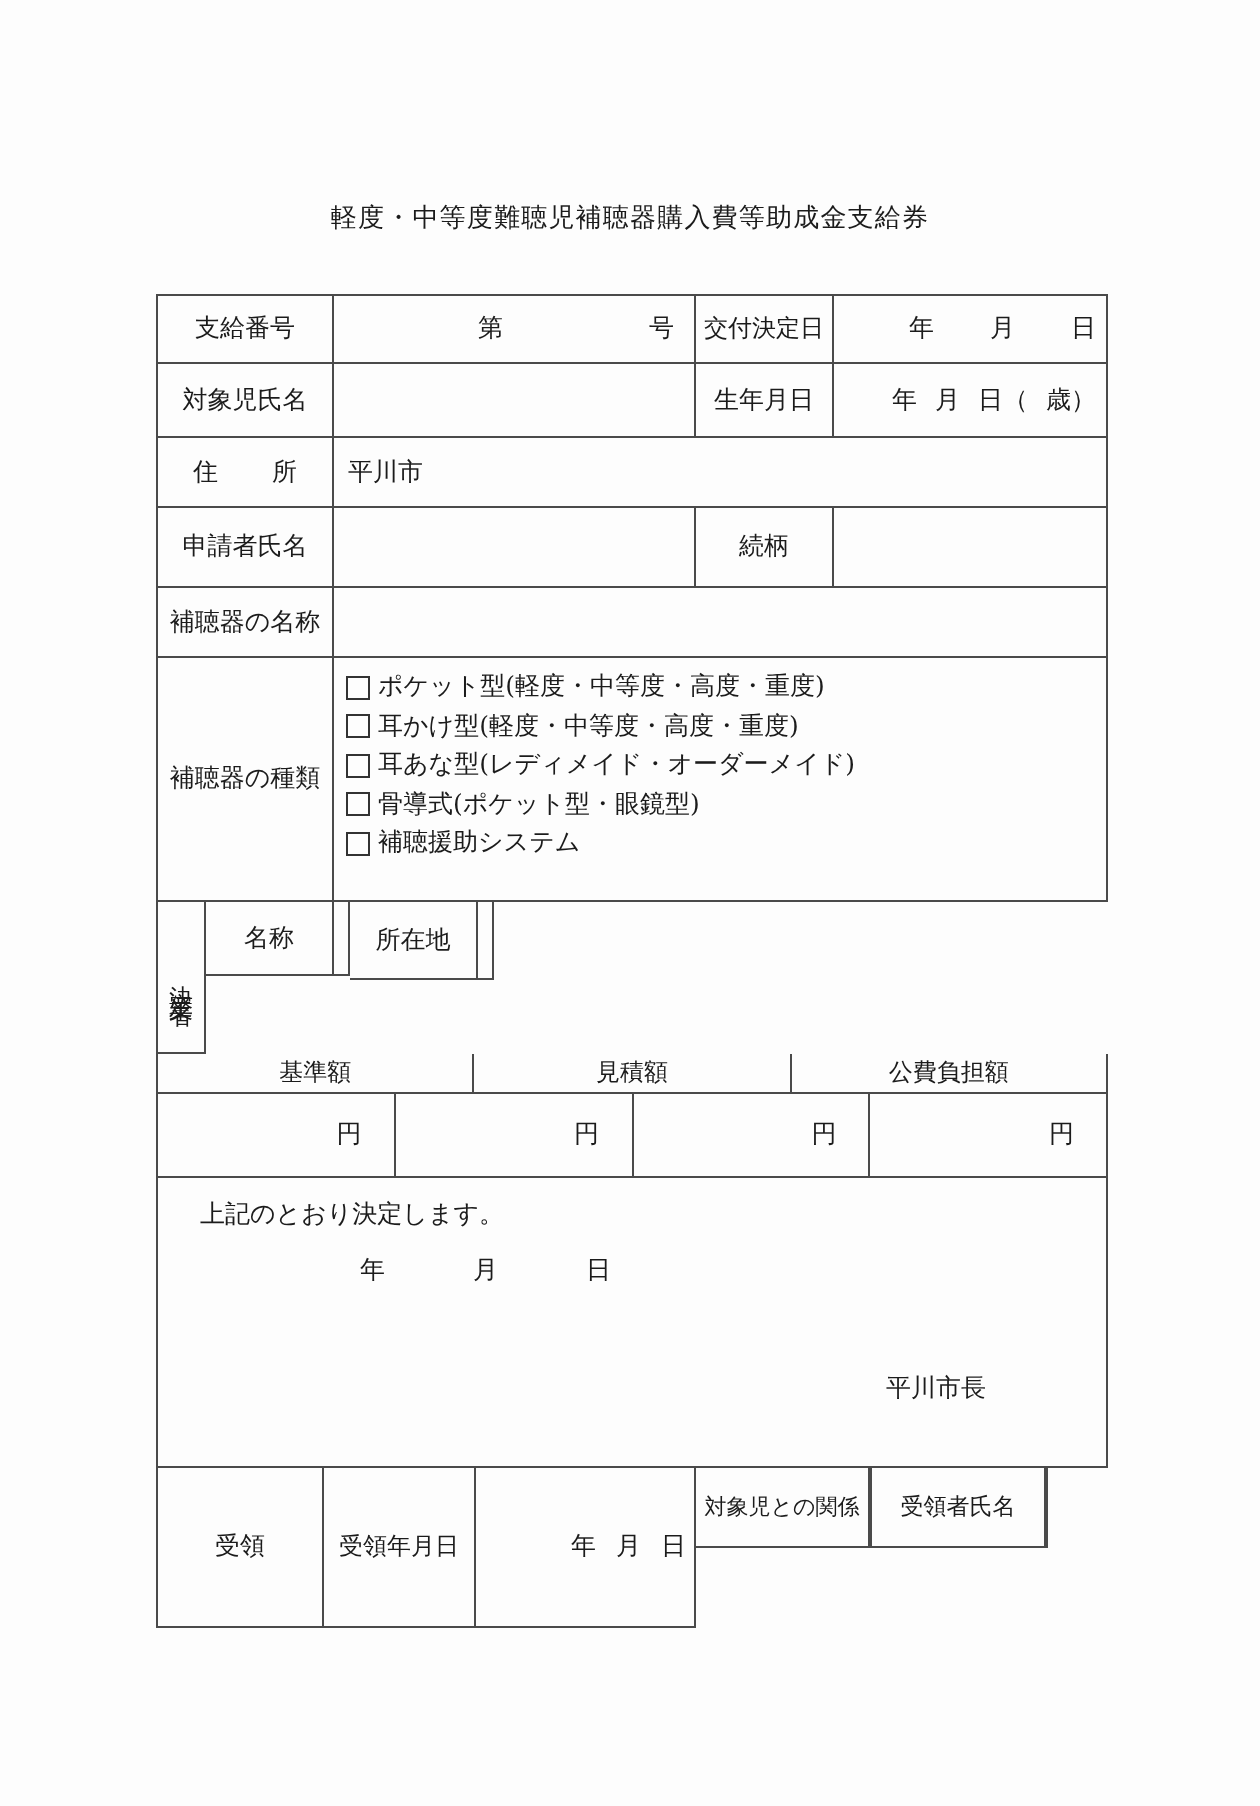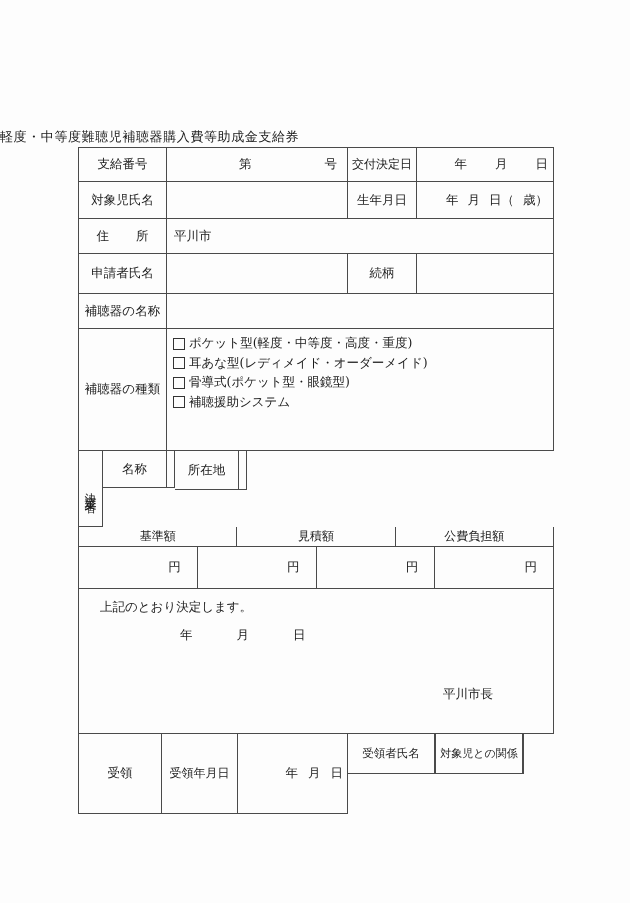--- a/index.html
+++ b/index.html
@@ -3,21 +3,21 @@
 <meta charset="utf-8">
 <style>
   html,body{margin:0;padding:0;}
   body{
     width:630px;height:903px;background:#fff;
     font-family:"DejaVu Serif","Liberation Serif",serif;
     color:#1b1b1b;
   }
   .page{position:relative;width:630px;height:903px;background:#fdfdfd;overflow:hidden;}
   .form-number{position:absolute;left:79px;top:80px;font-size:12.5px;letter-spacing:0.5px;}
-  .doc-title{position:absolute;left:0;top:128px;width:100%;text-align:left;font-size:13px;letter-spacing:0.6px;}
+  .doc-title{position:absolute;left:0;top:100px;width:100%;text-align:center;font-size:13px;letter-spacing:0.6px;}
 
   .tbl{
     position:absolute;left:78px;top:147px;width:475px;
     border-top:1px solid #4a4a4a;border-left:1px solid #4a4a4a;
     font-size:12.5px;
   }
   .row{display:flex;}
   .col{display:flex;flex-direction:row;flex:1;min-width:0;}
   .c{
     box-sizing:border-box;min-width:0;
@@ -114,20 +114,24 @@
 
     <div class="row" style="height:122px">
       <div class="c w88">補聴器の種類</div>
       <div class="c fx opts">
         <div class="opt">
           <span class="cbx"></span>
           <span>ポケット型(軽度・中等度・高度・重度)</span>
         </div>
         <div class="opt">
           <span class="cbx"></span>
+          <span>耳かけ型(軽度・中等度・高度・重度)</span>
+        </div>
+        <div class="opt">
+          <span class="cbx"></span>
           <span>耳あな型(レディメイド・オーダーメイド)</span>
         </div>
         <div class="opt">
           <span class="cbx"></span>
           <span>骨導式(ポケット型・眼鏡型)</span>
         </div>
         <div class="opt">
           <span class="cbx"></span>
           <span>補聴援助システム</span>
         </div>
@@ -178,24 +182,24 @@
     <div class="row" style="height:80px">
       <div class="c w83">受領</div>
       <div class="c w76 fs12">受領年月日</div>
       <div class="c w110 vr gap10">
         <span>年</span>
         <span>月</span>
         <span>日</span>
       </div>
       <div class="col">
         <div class="row" style="height:40px">
+          <div class="c w87 fs11">対象児との関係</div>
+          <div class="c fx"></div>
+        </div>
+        <div class="row" style="height:40px">
           <div class="c w87 fs115">受領者氏名</div>
           <div class="c fx"></div>
         </div>
-        <div class="row" style="height:40px">
-          <div class="c w87 fs11">対象児との関係</div>
-          <div class="c fx"></div>
-        </div>
       </div>
     </div>
 
   </div>
 </div>
 
 </body></html>

